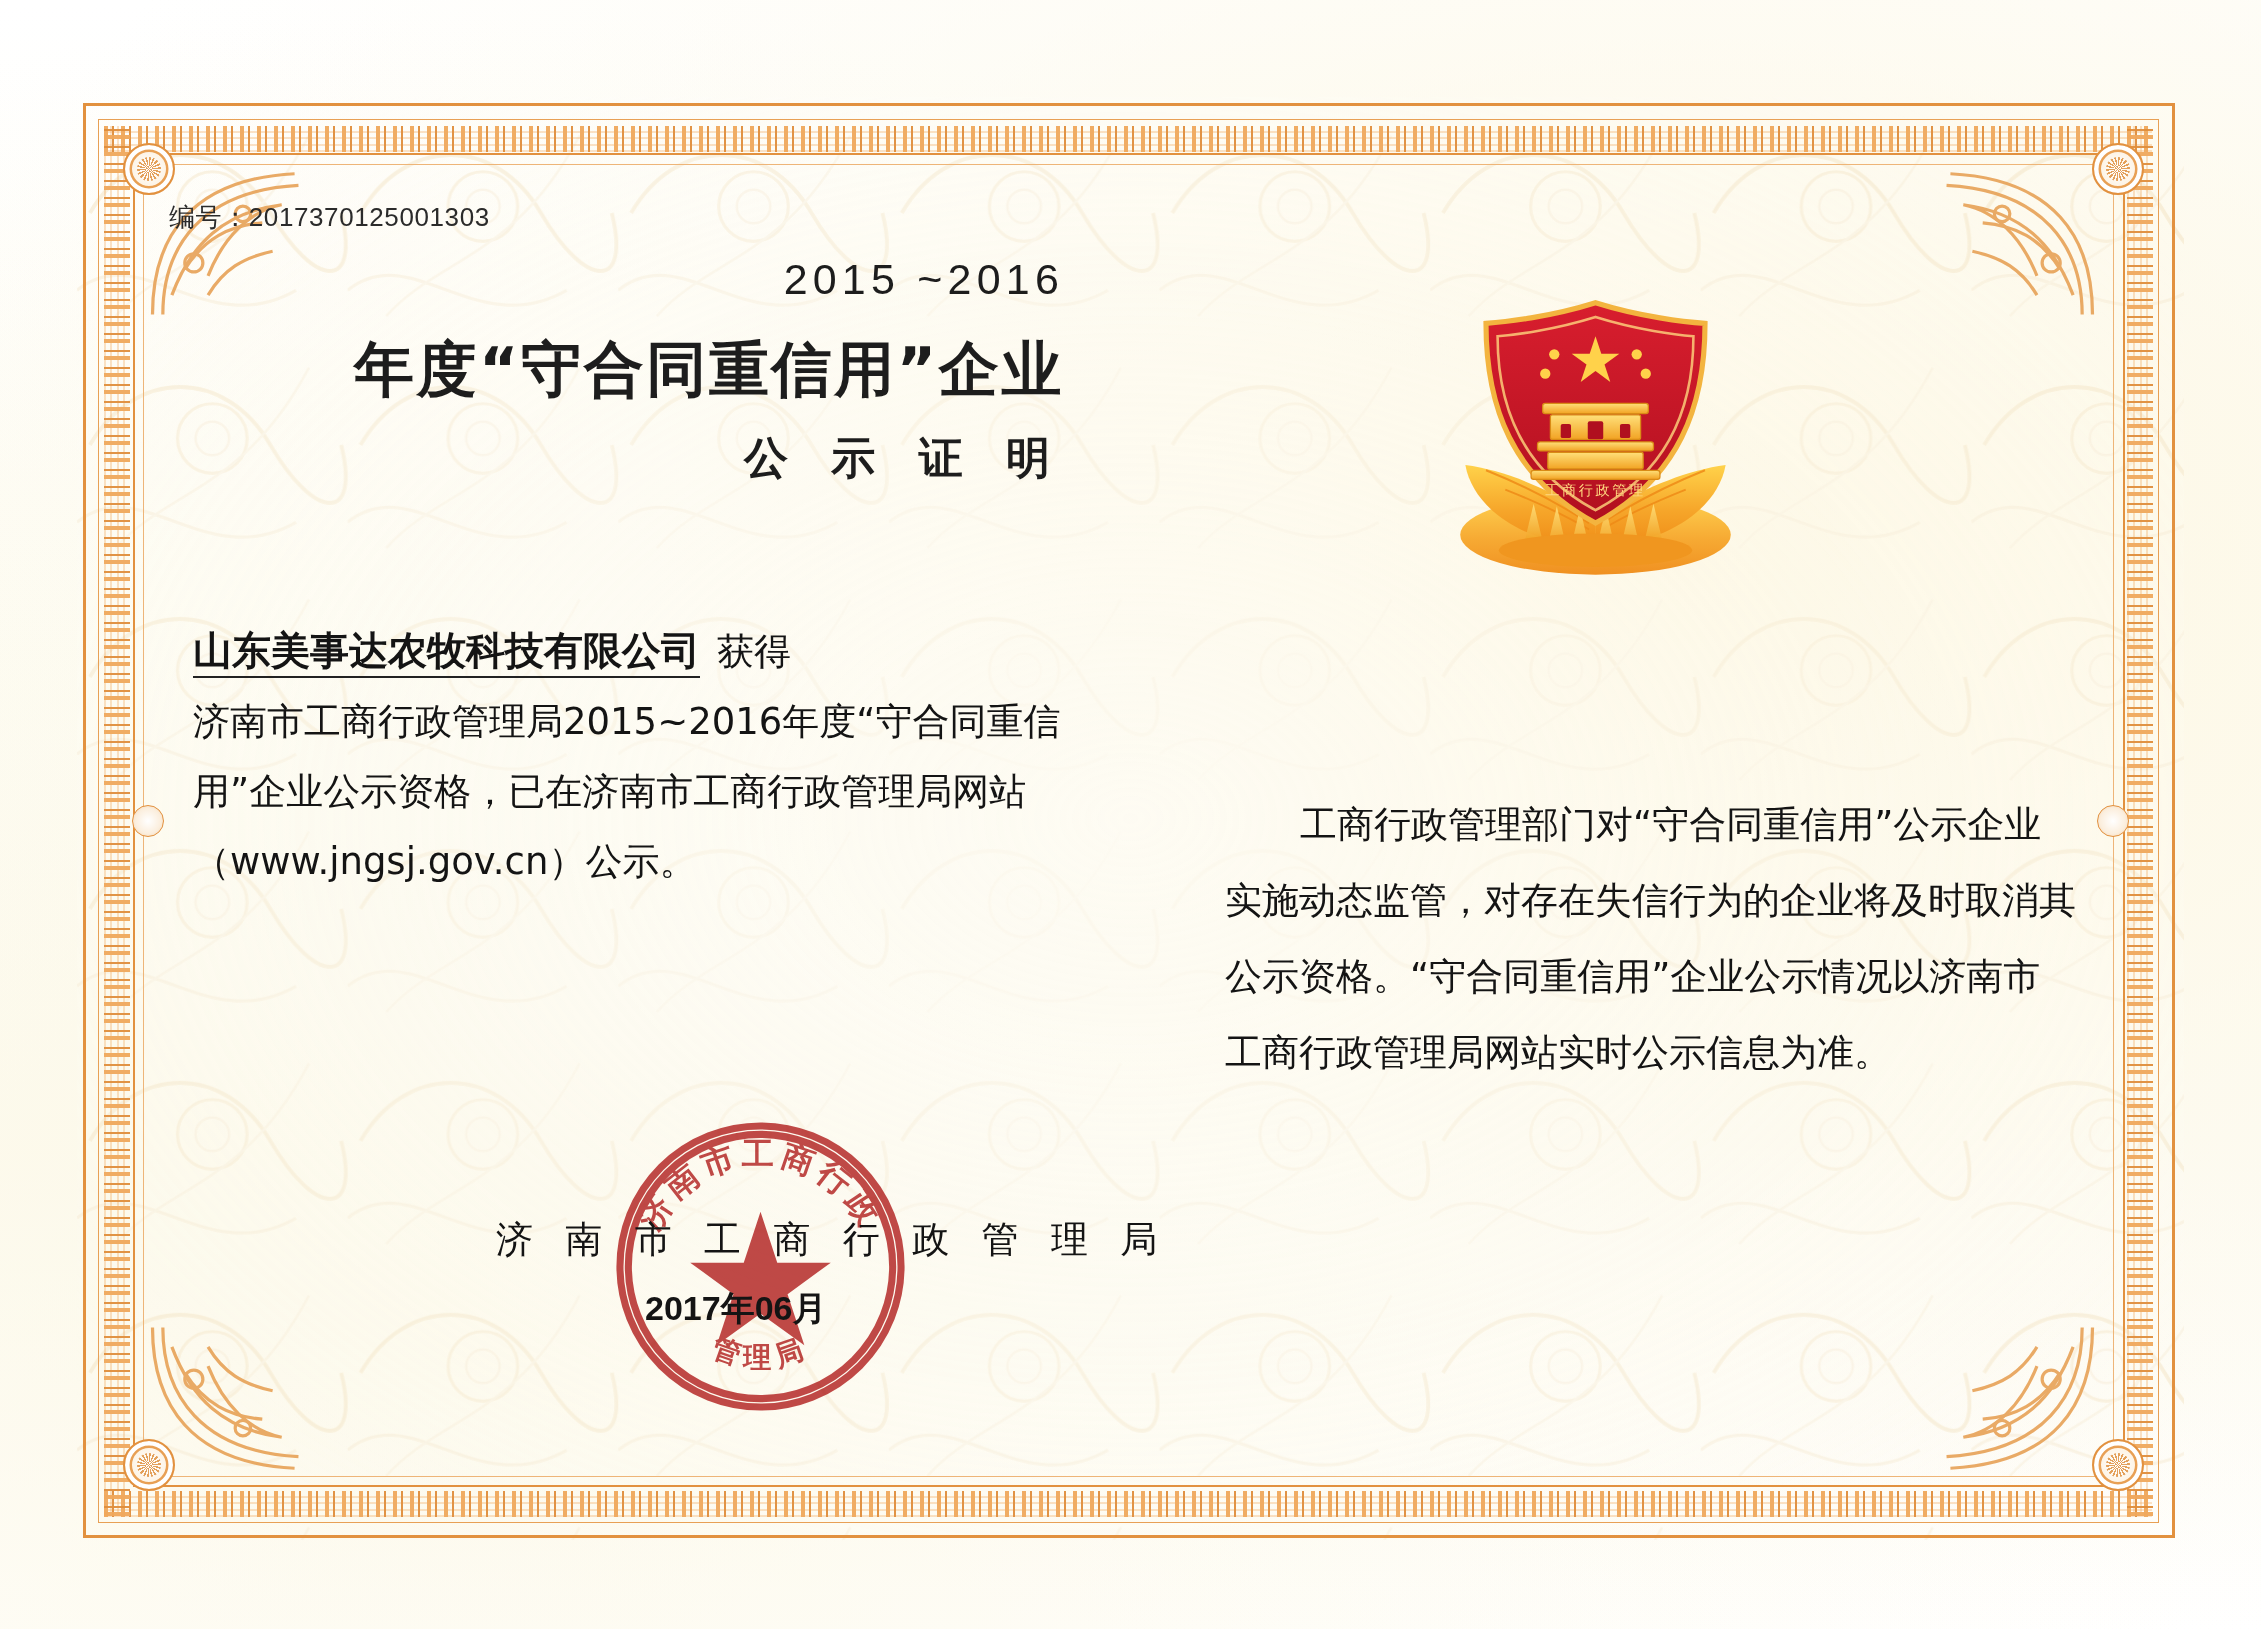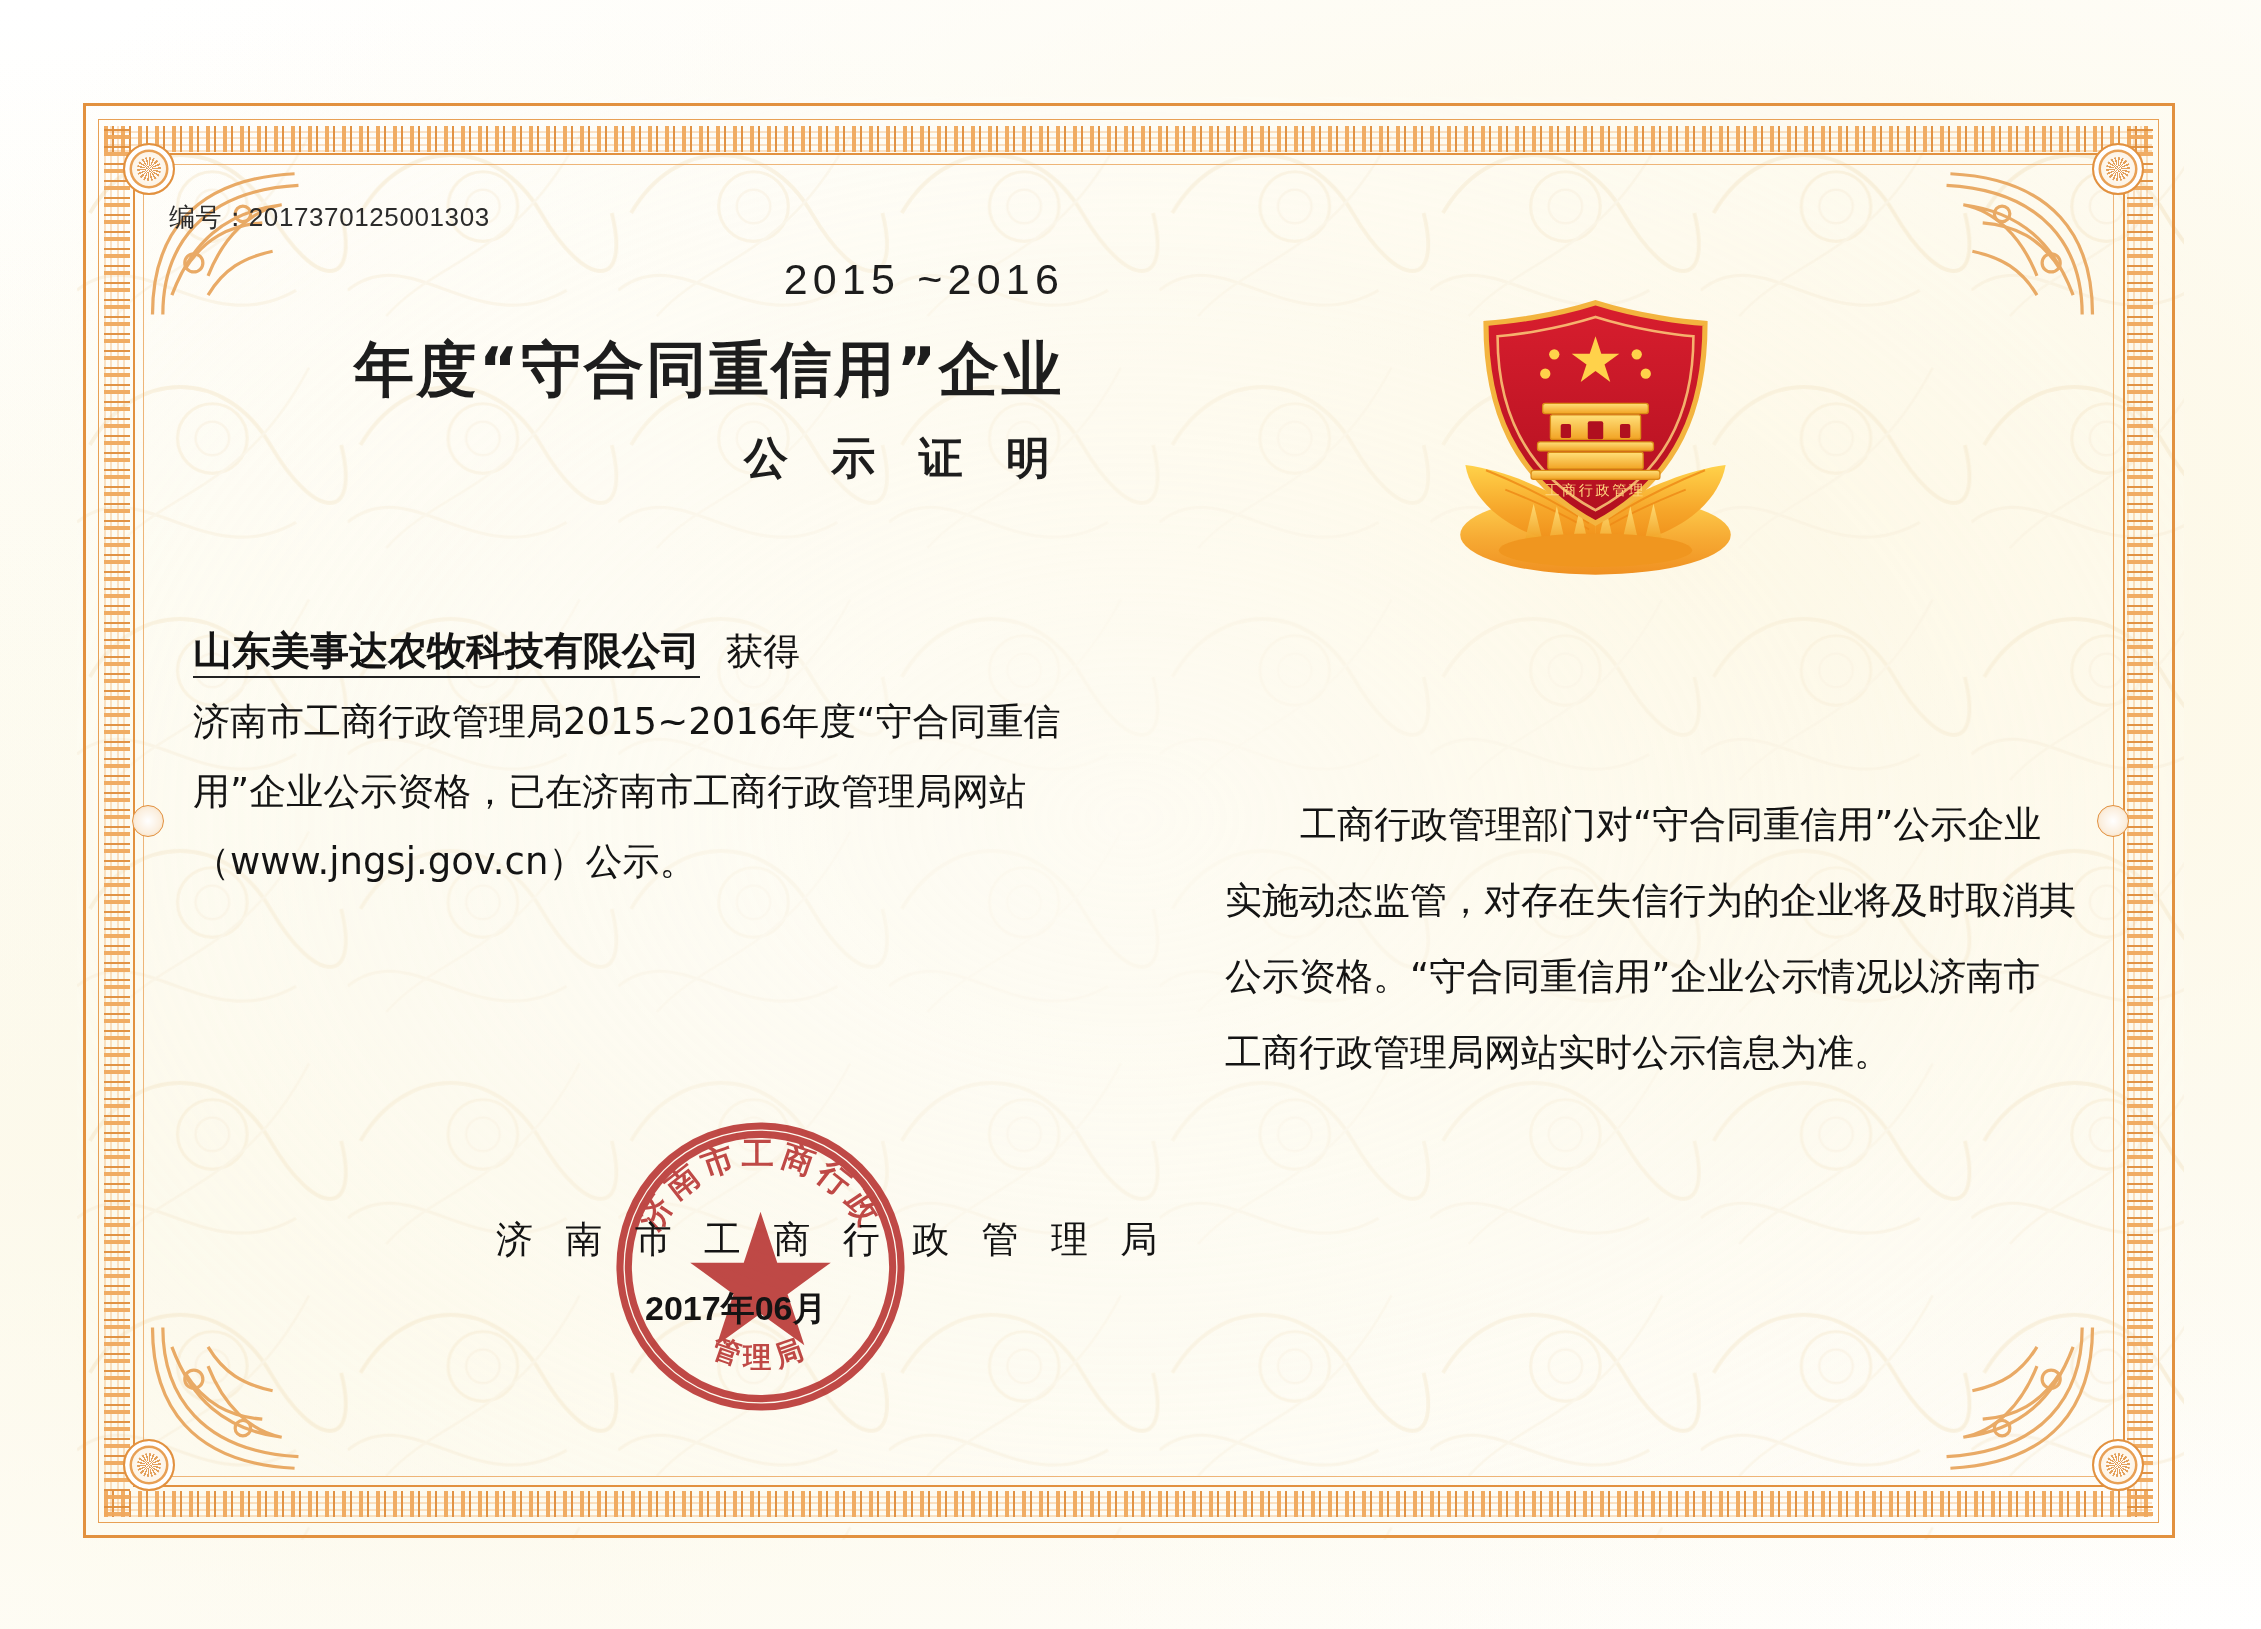--- a/index.html
+++ b/index.html
@@ -218,21 +218,21 @@
     font-size: 37px;
     line-height: 70px;
     color: #141414;
     font-family: "DejaVu Sans", sans-serif;
   }
   .company {
     font-weight: bold;
     font-size: 39px;
     border-bottom: 2.6px solid #222;
     padding-bottom: 2.6px;
-    margin-right: 26px;
+    margin-right: 17px;
     font-family: "DejaVu Sans", sans-serif;
   }
   .body-left .lead { text-indent: 0; }
   .certify {
     position: absolute;
     left: 277px;
     top: 987px;
     font-size: 37px;
     letter-spacing: 9px;
     color: #141414;

